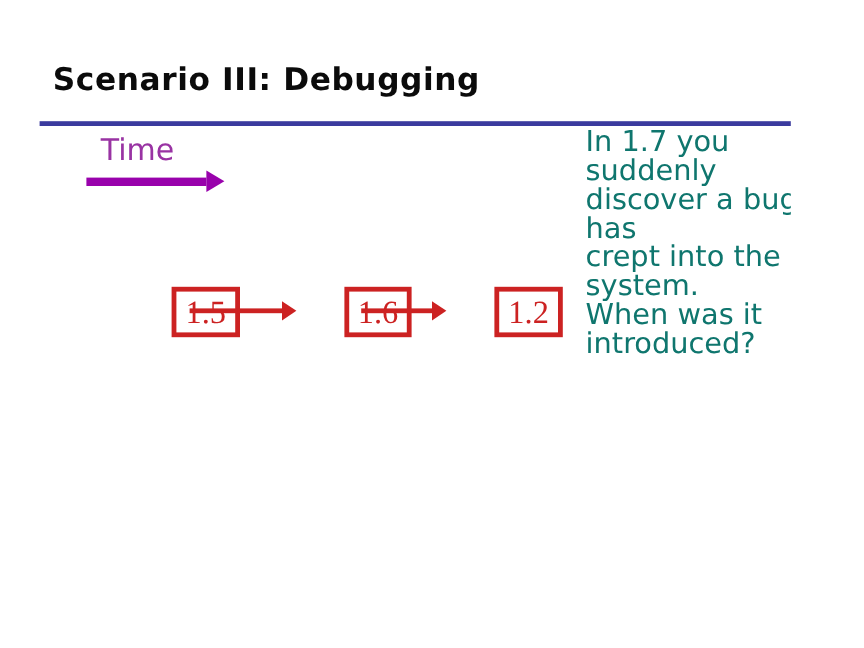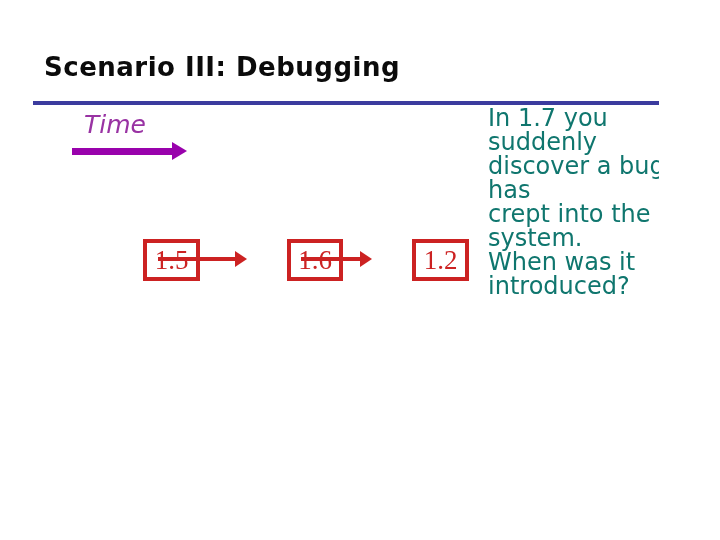--- a/index.html
+++ b/index.html
@@ -31,21 +31,20 @@
     top: 101px;
     width: 637px;
     height: 4px;
     background: #3b3b9e;
   }
 
   .time-label {
     left: 84px;
     top: 110px;
     font-size: 25px;
-    font-style: italic;
     color: #9933a3;
     white-space: nowrap;
   }
   .time-arrow-shaft {
     left: 72px;
     top: 148px;
     width: 100px;
     height: 7px;
     background: #9902ac;
   }

